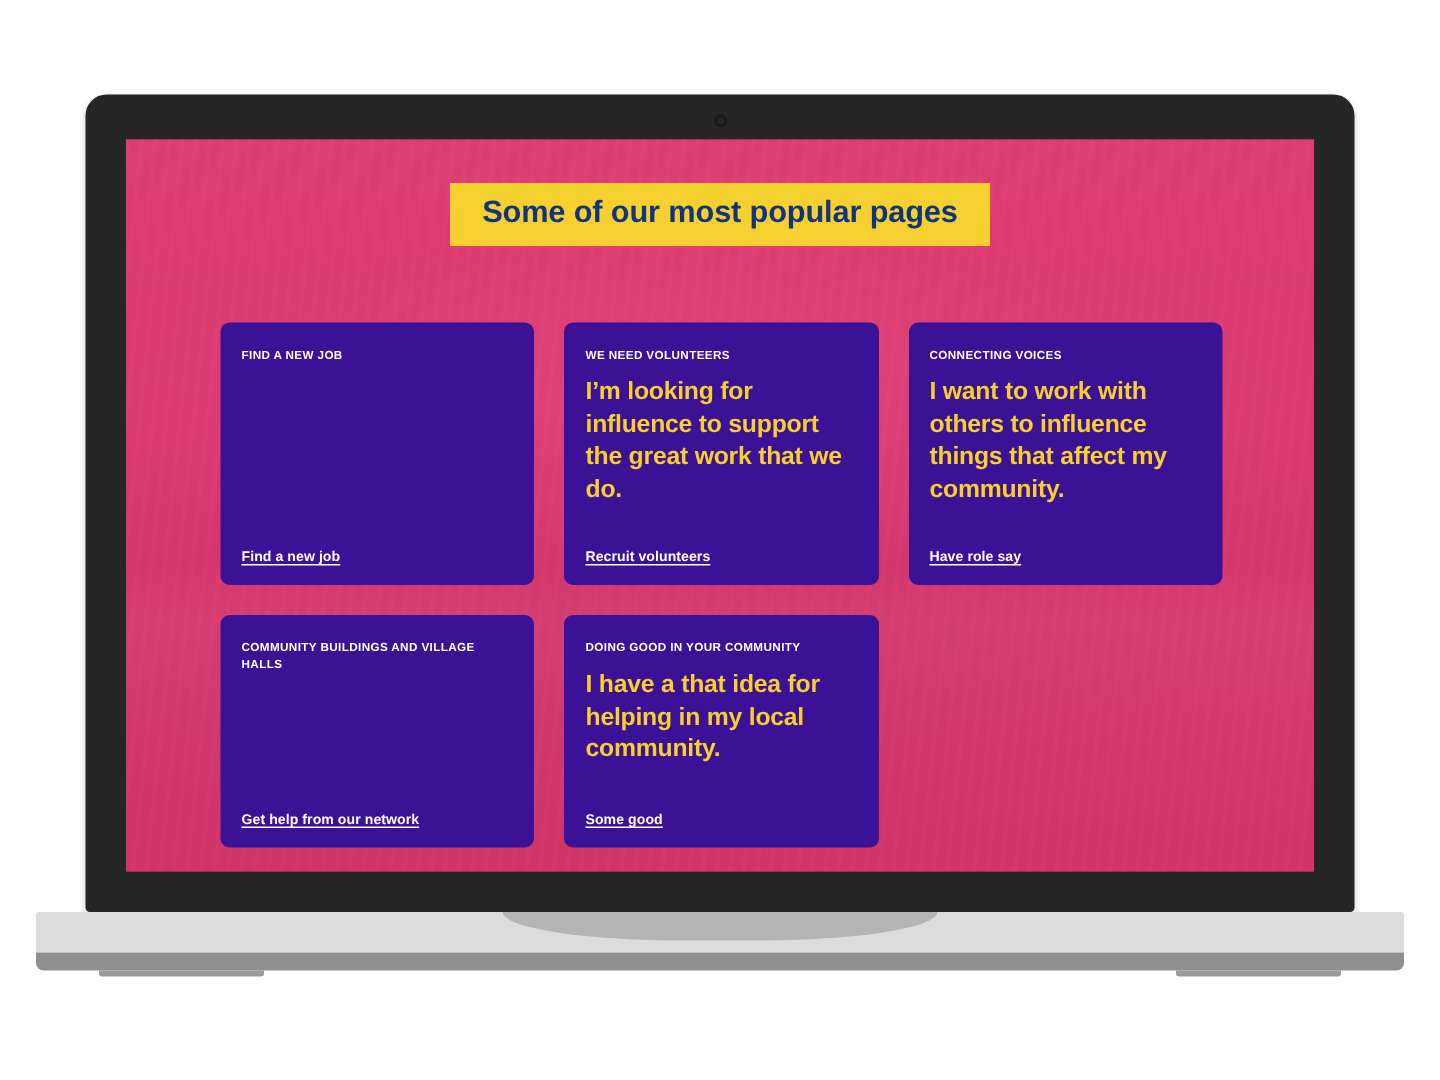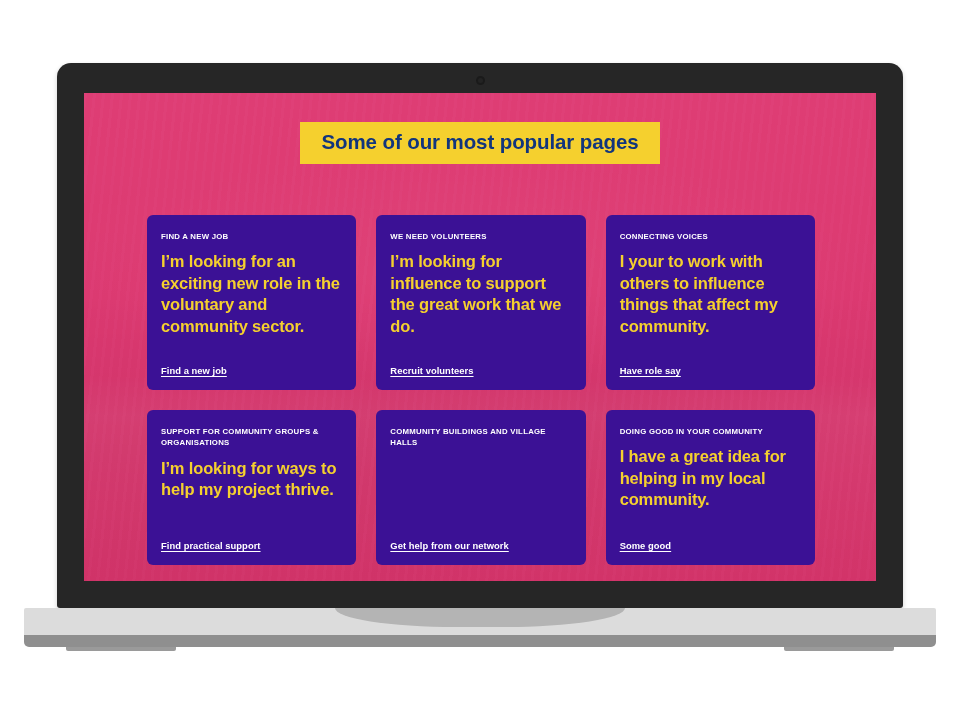--- a/index.html
+++ b/index.html
@@ -228,50 +228,44 @@
       <div class="screen-content">
 
         <div class="title-wrap">
           <div class="title-banner">Some of our most popular pages</div>
         </div>
 
         <div class="grid">
 
           <div class="card tall">
             <div class="eyebrow">FIND A NEW JOB</div>
-            <div class="headline">I’m looking for an exciting new role in the voluntary and community sector.</div>
             <a class="card-link" href="#">Find a new job</a>
           </div>
 
           <div class="card tall">
             <div class="eyebrow">WE NEED VOLUNTEERS</div>
             <div class="headline">I’m looking for influence to support the great work that we do.</div>
             <a class="card-link" href="#">Recruit volunteers</a>
           </div>
 
           <div class="card tall">
             <div class="eyebrow">CONNECTING VOICES</div>
-            <div class="headline">I your to work with others to influence things that affect my community.</div>
+            <div class="headline">I want to work with others to influence things that affect my community.</div>
             <a class="card-link" href="#">Have role say</a>
           </div>
 
-          <div class="card short">
-            <div class="eyebrow">SUPPORT FOR COMMUNITY GROUPS &amp; ORGANISATIONS</div>
-            <div class="headline">I’m looking for ways to help my project thrive.</div>
-            <a class="card-link" href="#">Find practical support</a>
-          </div>
 
           <div class="card short">
             <div class="eyebrow">COMMUNITY BUILDINGS AND VILLAGE HALLS</div>
             <a class="card-link" href="#">Get help from our network</a>
           </div>
 
           <div class="card short">
             <div class="eyebrow">DOING GOOD IN YOUR COMMUNITY</div>
-            <div class="headline">I have a great idea for helping in my local community.</div>
+            <div class="headline">I have a that idea for helping in my local community.</div>
             <a class="card-link" href="#">Some good</a>
           </div>
 
         </div>
       </div>
     </div>
   </div>
 
   <div class="laptop-deck">
     <div class="deck-notch"></div>

